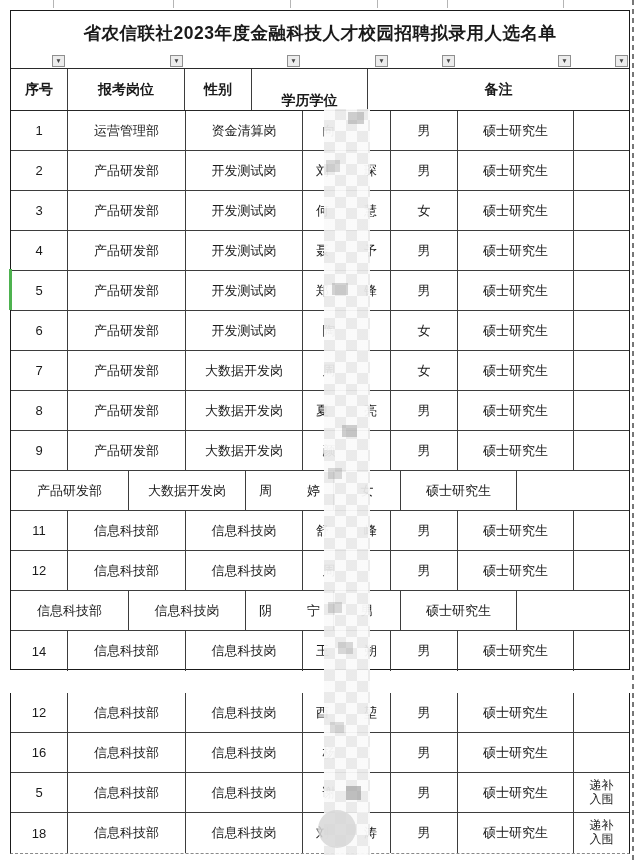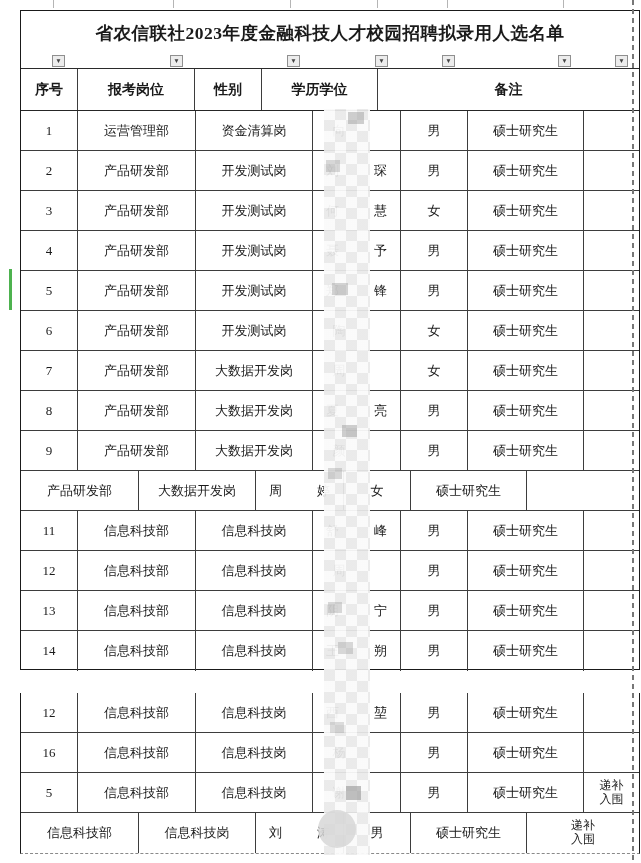--- a/index.html
+++ b/index.html
@@ -2,21 +2,21 @@
 <html><head>
 <meta charset="utf-8">
 <style>
   html,body{margin:0;padding:0;background:#f4f4f4;}
   #canvas{
     position:relative;width:641px;height:863px;background:#ffffff;
     font-family:"Liberation Sans","DejaVu Sans",sans-serif;color:#1a1a1a;
     overflow:hidden;
   }
   
-  .tblock{position:absolute;left:20px;width:620px;box-sizing:border-box;background:#fff;font-family:Liberation Serif, serif;}
+  .tblock{position:absolute;left:10px;width:620px;box-sizing:border-box;background:#fff;}
   #block1{top:10px;height:660px;border:1px solid #1a1a1a;}
   #block2{top:693px;height:161px;border-left:1px solid #1a1a1a;border-right:1px solid #1a1a1a;border-bottom:1px dashed #8a8a8a;}
   .titlecell{
     position:relative;height:58px;border-bottom:1px solid #2a2a2a;box-sizing:border-box;
     display:flex;align-items:flex-start;justify-content:center;padding-top:10px;
   }
   .titletext{font-size:17.5px;font-weight:bold;letter-spacing:.5px;white-space:nowrap;}
   .row{display:flex;height:40px;box-sizing:border-box;border-bottom:1px solid #3d3d3d;}
   .row:last-child{border-bottom:none;}
   .hrow{height:42px;border-bottom:1px solid #262626;}
@@ -69,21 +69,21 @@
     <div class="row hrow" id="header-row">
         <div class="cell" style="width: 57px;">
           <span>序号</span>
         </div>
         <div class="cell" style="width: 117px;">
           <span>报考岗位</span>
         </div>
         <div class="cell" style="width: 67px;">
           <span>性别</span>
         </div>
-        <div class="cell" style="width: 116px;">
+        <div class="cell" style="width: 116px; align-items: flex-end;">
           <span>学历学位</span>
         </div>
         <div class="cell" style="width: 57px; flex: 1 1 0%;">
           <span>备注</span>
         </div>
       </div>
     <div id="rows-a">
         <div class="row">
           <div class="cell" style="width: 57px;">
             <span>1</span>
@@ -375,23 +375,20 @@
             <span>男</span>
           </div>
           <div class="cell" style="width: 116px;">
             <span>硕士研究生</span>
           </div>
           <div class="cell notecell" style="width: 57px; flex: 1 1 0%;">
             <span></span>
           </div>
         </div>
         <div class="row">
-          <div class="cell" style="width: 57px;">
-            <span>13</span>
-          </div>
           <div class="cell" style="width: 118px;">
             <span>信息科技部</span>
           </div>
           <div class="cell" style="width: 117px;">
             <span>信息科技岗</span>
           </div>
           <div class="cell namecell" style="width: 88px;">
             <span>阴</span>
             <span class="censor-gap"></span>
             <span>宁</span>
@@ -505,20 +502,23 @@
             <span>男</span>
           </div>
           <div class="cell" style="width: 116px;">
             <span>硕士研究生</span>
           </div>
           <div class="cell notecell" style="width: 57px; flex: 1 1 0%;">
             <span>递补入围</span>
           </div>
         </div>
         <div class="row">
+          <div class="cell" style="width: 57px;">
+            <span>18</span>
+          </div>
           <div class="cell" style="width: 118px;">
             <span>信息科技部</span>
           </div>
           <div class="cell" style="width: 117px;">
             <span>信息科技岗</span>
           </div>
           <div class="cell namecell" style="width: 88px;">
             <span>刘</span>
             <span class="censor-gap"></span>
             <span>涛</span>

